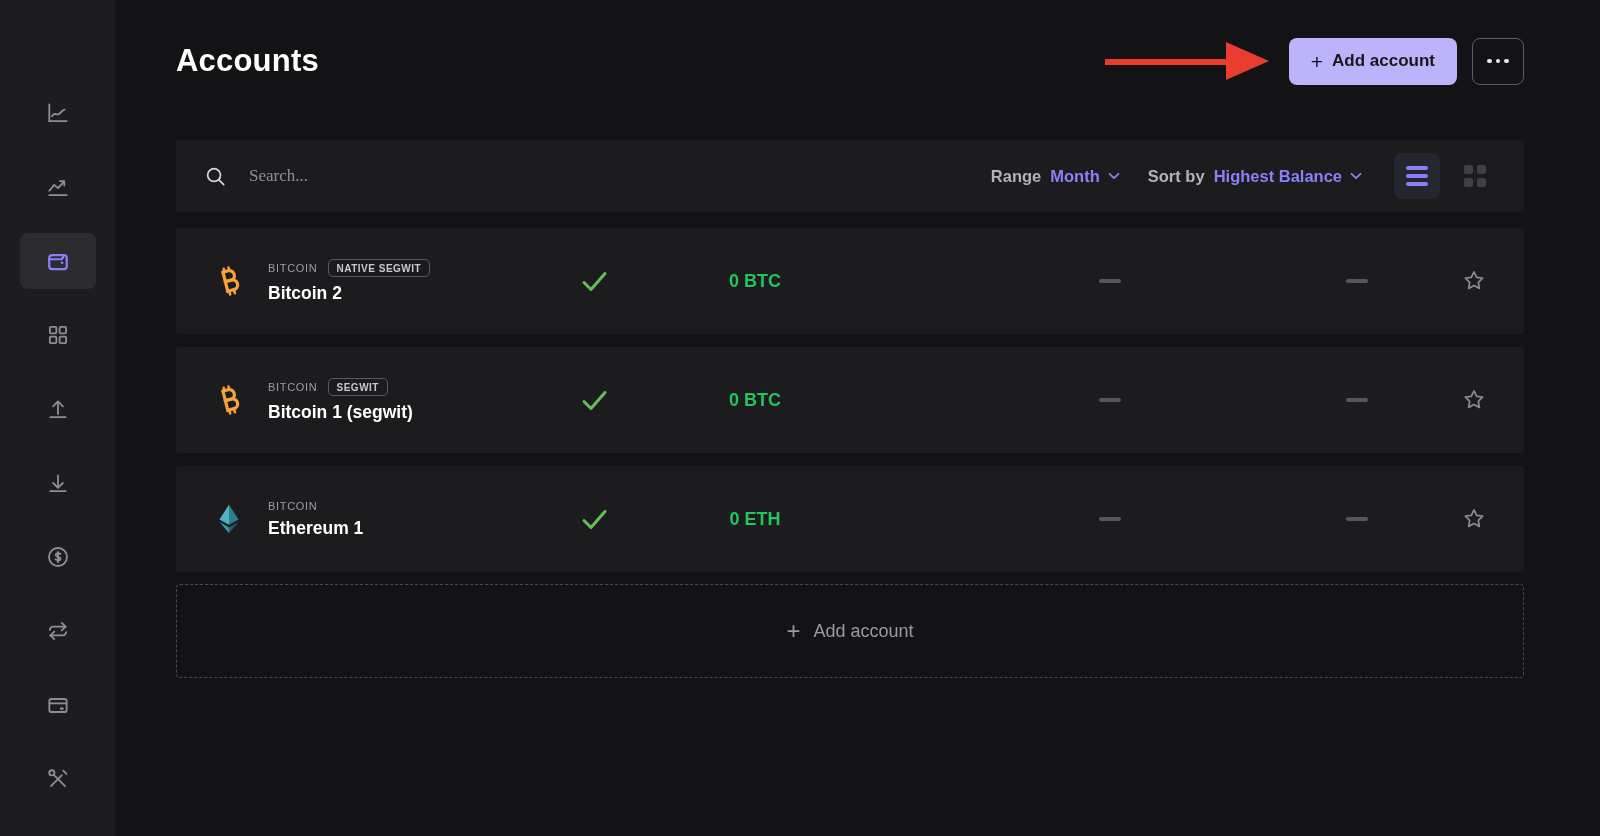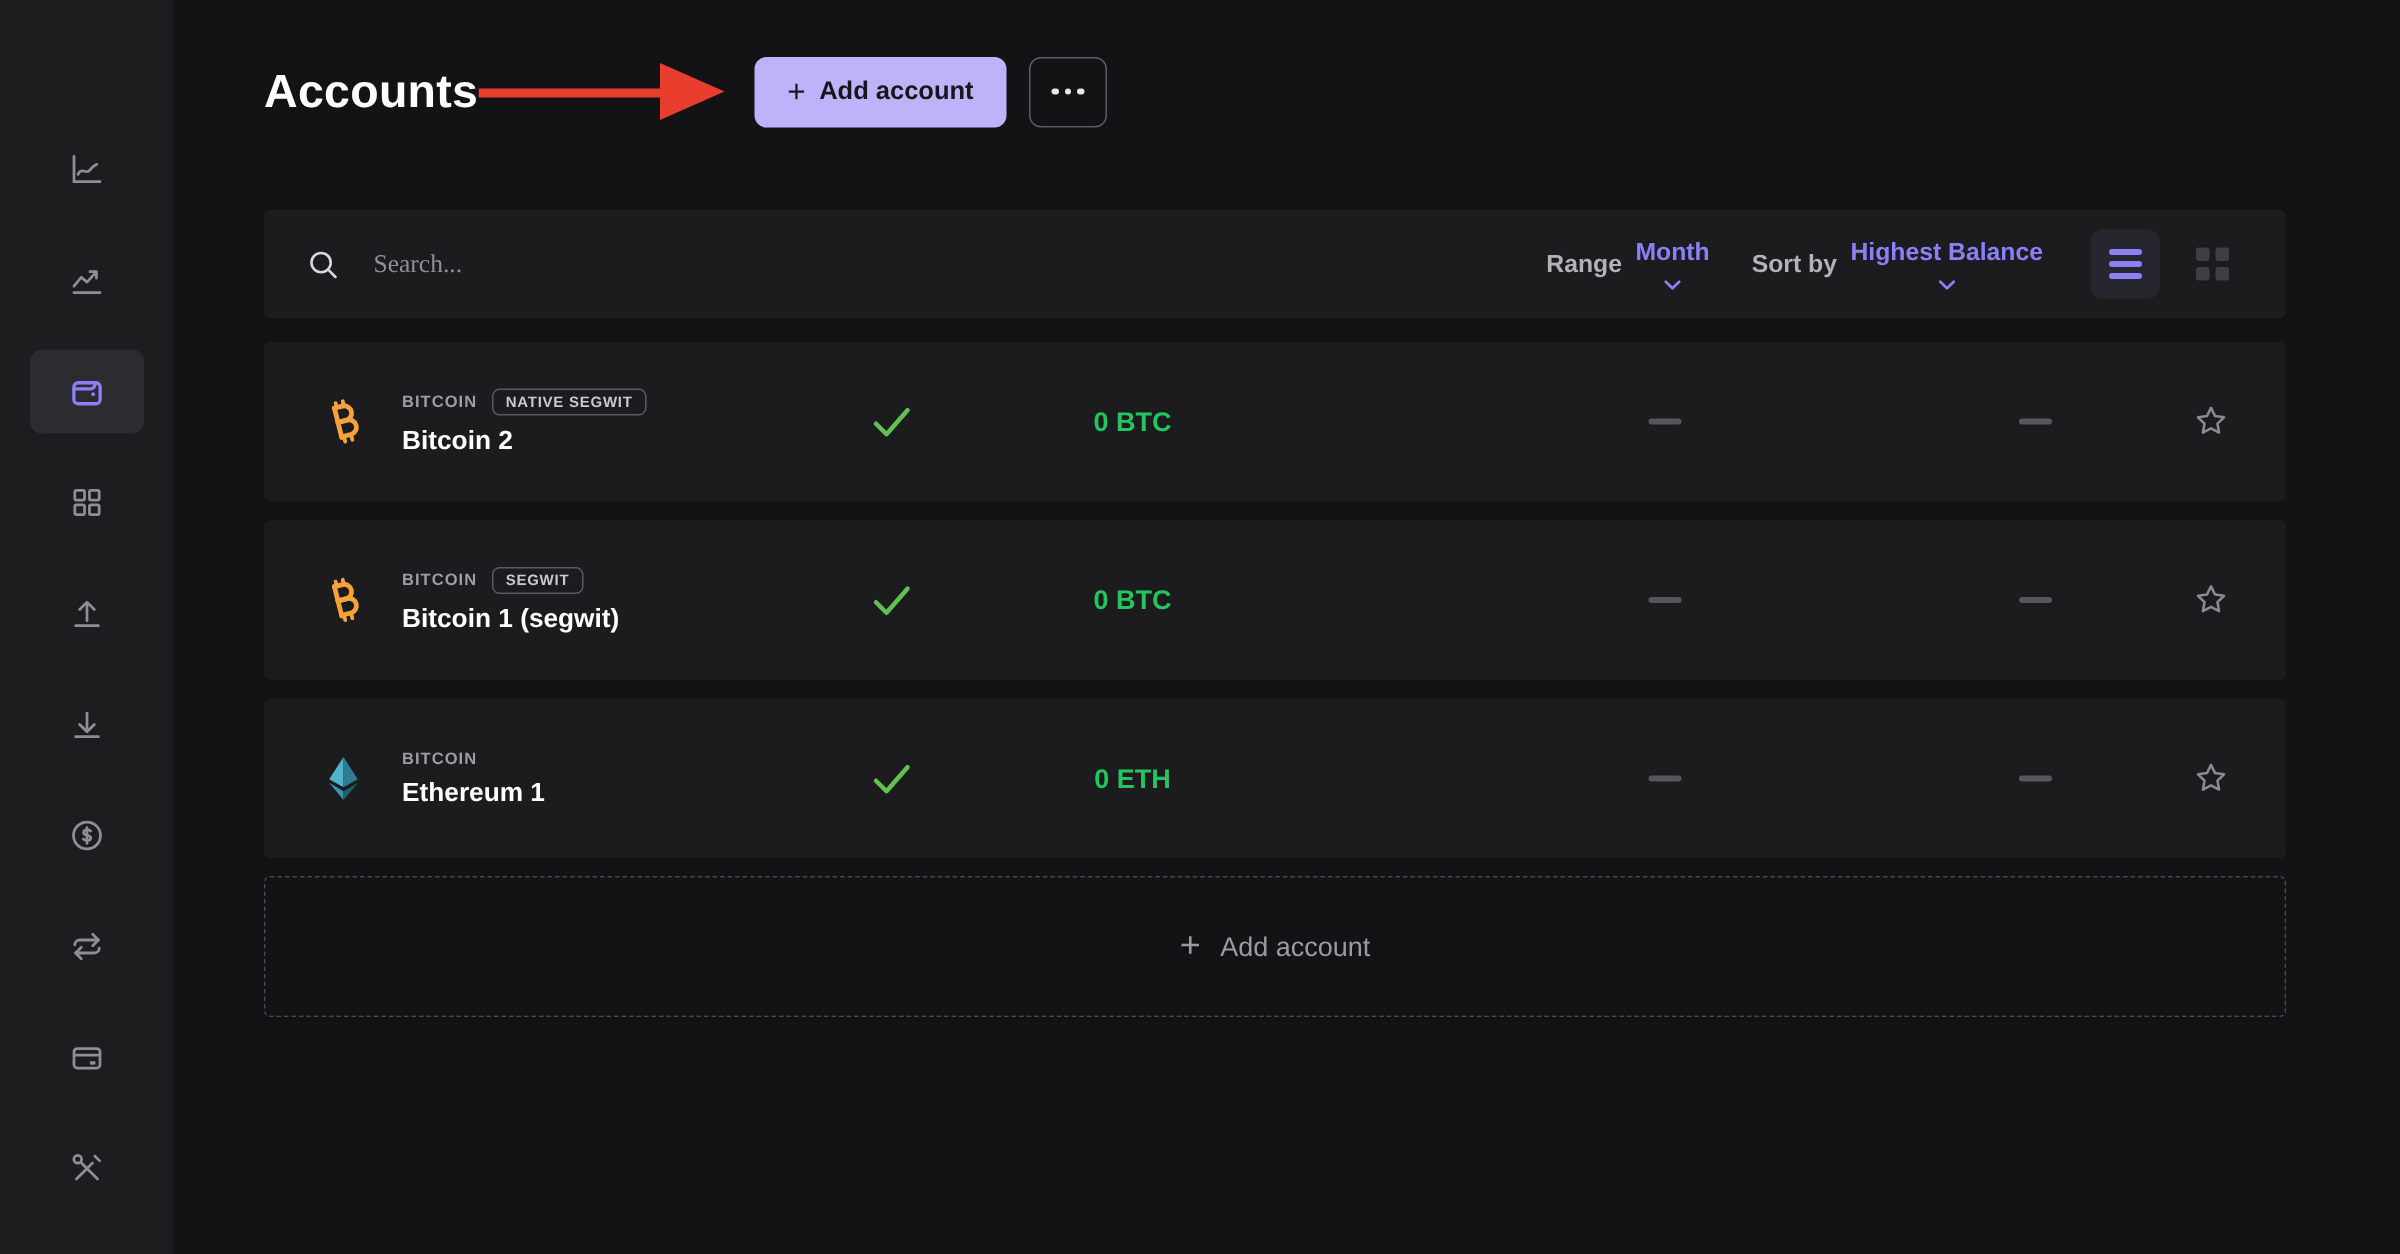--- a/index.html
+++ b/index.html
@@ -25,21 +25,21 @@
   }
   .side-item.active {
     width:76px; height:56px; margin:-4px 0;
     background:#2b2b30; border-radius:8px; color:#8b80f8;
   }
   .side-item svg { display:block; }
 
   
   .main { margin-left:115px; padding:36px 76px 0 61px; }
 
-  .topbar { display:flex; align-items:center; height:50px; }
+  .topbar { display:flex; align-items:center; justify-content:space-between; height:50px; }
   .page-title { font-size:31px; font-weight:700; color:#ffffff; letter-spacing:0.2px; }
   .header-right { display:flex; align-items:center; gap:15px; }
   .annotation-arrow { margin-right:3px; display:block; }
   .btn-primary {
     height:47px; padding:0 22px; border:none; border-radius:8px;
     background:#bcb3fa; color:#17171a;
     font-family:"Liberation Sans", sans-serif;
     font-size:17px; font-weight:700;
     display:flex; align-items:center; gap:9px; cursor:pointer;
   }
@@ -57,21 +57,21 @@
     display:flex; align-items:center; padding:0 26px 0 28px;
   }
   .search-icon { margin-right:22px; flex:none; }
   .search-input {
     flex:1; min-width:60px; background:transparent; border:none; outline:none;
     color:#e8e8ea; font-size:17px; font-family:Liberation Serif, serif;
   }
   .search-input::placeholder { color:#8f8f95; }
   .filter-group { display:flex; align-items:center; gap:9px; font-size:16.5px; margin-left:28px; white-space:nowrap; }
   .filter-label { color:#b2b2b7; font-weight:600; }
-  .filter-value { color:#8b80f8; font-weight:700; display:flex; align-items:center; gap:8px; cursor:pointer;flex-direction:column; }
+  .filter-value { color:#8b80f8; font-weight:700; display:flex; align-items:center; gap:8px; cursor:pointer; }
   .view-toggles { display:flex; align-items:center; gap:12px; margin-left:32px; }
   .toggle-list {
     width:46px; height:46px; border:none; border-radius:8px; background:#26262e;
     display:flex; flex-direction:column; align-items:center; justify-content:center; gap:4.5px; cursor:pointer;
   }
   .toggle-list .bar { width:22px; height:3.5px; background:#8b80f8; border-radius:2px; }
   .toggle-grid {
     width:46px; height:46px; border:none; background:transparent;
     display:grid; grid-template-columns:9px 9px; gap:3.5px; place-content:center; cursor:pointer;
   }
@@ -79,21 +79,21 @@
 
   
   .rows { margin-top:16px; display:flex; flex-direction:column; gap:13px; }
   .account-row {
     height:106px; background:#1c1c1f; border-radius:4px;
     display:grid; grid-template-columns:56px 270px 112px 210px 98px 304px 190px 44px;
     align-items:center; padding:0 28px 0 36px; cursor:pointer;
   }
   .crypto-icon { display:block; }
   .acct-meta-top { display:flex; align-items:center; gap:10px; margin-bottom:6px; }
-  .acct-currency { font-size:11px; font-weight:700; color:#9d9da2; letter-spacing:0.7px; }
+  .acct-currency { font-size:11px; font-weight:400; color:#9d9da2; letter-spacing:0.7px; }
   .badge {
     font-size:10px; font-weight:700; color:#c9c9cd;
     border:1px solid #5a5a5f; border-radius:5px; padding:3px 8px 2px; letter-spacing:0.5px;
   }
   .acct-name { font-size:17.5px; font-weight:700; color:#ffffff; }
   .cell-center { display:flex; justify-content:center; align-items:center; }
   .balance { font-size:18px; font-weight:700; color:#22c55e; text-align:center; }
   .dash { width:22px; height:3.5px; background:#56565b; border-radius:2px; margin:0 auto; }
   .star-btn { background:none; border:none; display:flex; justify-content:center; cursor:pointer; }
 

